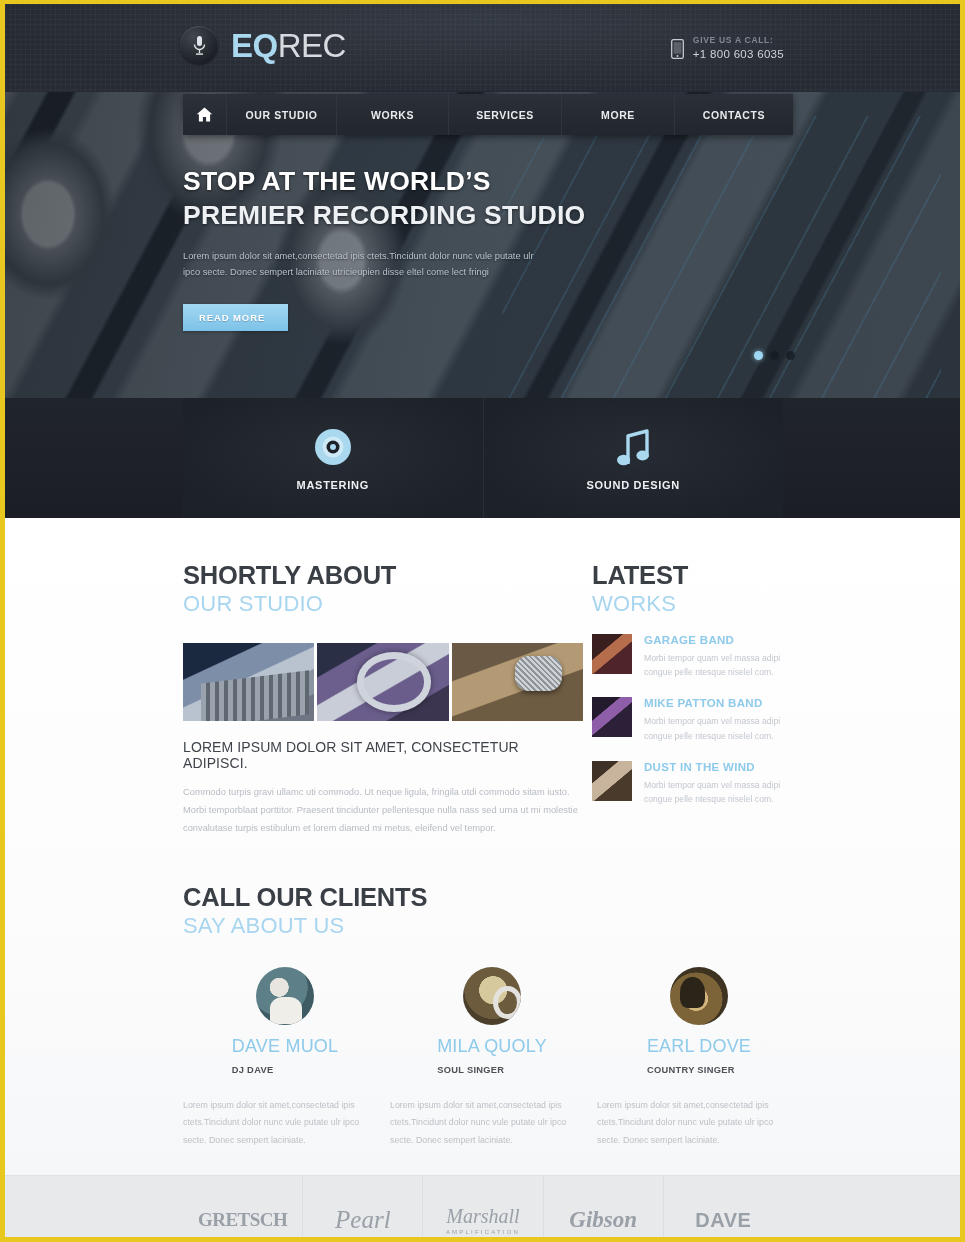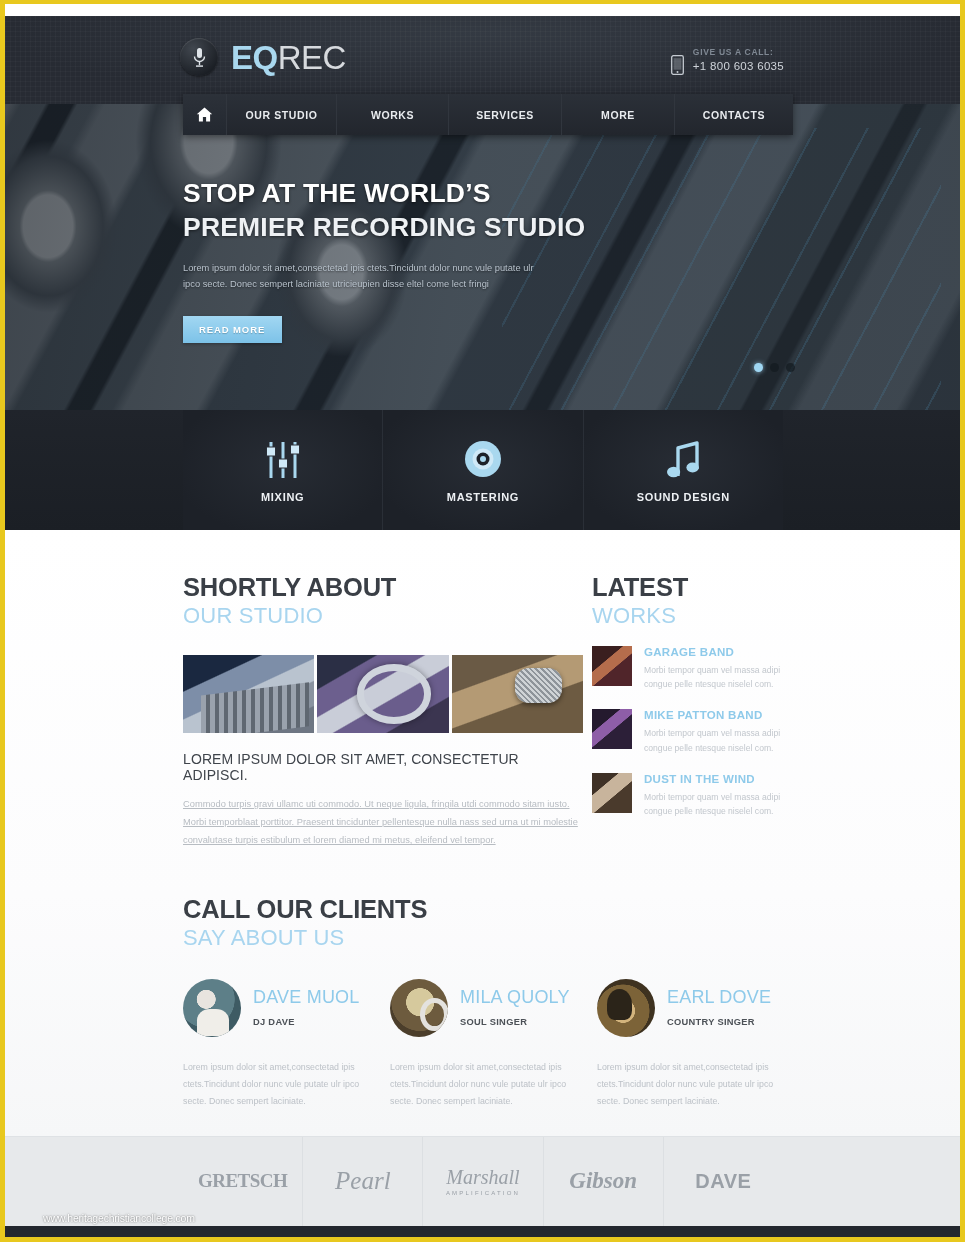--- a/index.html
+++ b/index.html
@@ -23,39 +23,38 @@
   
   .header {
     position: relative;
     height: 88px;
     background: #2b3038;
     background-image:
       linear-gradient(rgba(255,255,255,.022) 1px, transparent 1px),
       linear-gradient(90deg, rgba(255,255,255,.022) 1px, transparent 1px),
       radial-gradient(ellipse at 50% 20%, #343a43 0%, #272b33 70%);
     background-size: 5px 5px, 5px 5px, 100% 100%;
-    margin-top: 12px;
   }
   .logo-wrap {
     position: absolute; left: 175px; top: 22px;
     display: flex; align-items: center; gap: 13px;
   }
   .logo-badge {
     width: 38px; height: 38px; border-radius: 50%;
     background: radial-gradient(circle at 35% 28%, #41474f 0%, #1b1f25 75%);
     box-shadow: inset 0 1px 1px rgba(255,255,255,.13), 0 1px 2px rgba(0,0,0,.5);
     display: flex; align-items: center; justify-content: center;
   }
   .logo-text { font-size: 33px; letter-spacing: -.5px; line-height: 1; }
   .logo-eq { color: #a9d8ef; font-weight: bold; }
   .logo-rec { color: #d7dade; font-weight: normal; }
 
   .call-box {
     position: absolute; right: 176px; top: 31px;
-    display: flex; align-items: flex-end; gap: 9px;
+    display: flex; align-items: center; gap: 9px;
   }
   .call-text { line-height: 1.38; }
   .call-label { font-size: 8.5px; color: #7f8893; letter-spacing: .7px; font-weight: bold; }
   .call-number { font-size: 11.5px; color: #ced3d9; letter-spacing: .3px; }
 
   
   .nav {
     position: absolute; left: 178px; top: 90px; z-index: 7;
     display: flex; height: 41px;
     background: #23272e;
@@ -109,21 +108,21 @@
   .hero-t2 {
     font-size: 26.5px; font-weight: 700; color: #eef1f4; letter-spacing: .2px;
     margin-top: 3px; text-shadow: 0 1px 3px rgba(0,0,0,.5);
   }
   .hero-desc {
     margin-top: 17px; font-size: 9.3px; line-height: 1.75;
     color: #b8c2cc; width: 360px; text-shadow: 0 1px 2px rgba(0,0,0,.5);
   }
   .hero-btn {
     margin-top: 23px; display: inline-block;
-    padding: 8px 17px 8px 16px;
+    padding: 8px 23px 8px 16px;
     background: linear-gradient(#a2d7f2, #7cc2e8);
     color: #fff; font-size: 9.5px; font-weight: bold; letter-spacing: .9px;
     border: none; cursor: pointer;
     text-shadow: 0 1px 1px rgba(0,0,0,.22);
     box-shadow: 0 1px 3px rgba(0,0,0,.3);
   }
   .hero-dots { position: absolute; right: 165px; bottom: 38px; display: flex; gap: 7px; }
   .dot { width: 9px; height: 9px; border-radius: 50%; background: rgba(20,26,32,.72); cursor: pointer; }
   .dot.on { background: #9fd6f2; box-shadow: 0 0 5px rgba(160,215,245,.75); }
 
@@ -179,40 +178,40 @@
   .ai3::after {
     content:''; position:absolute; left:48%; top:16%; width:36%; height:46%;
     border-radius:14px; background: repeating-linear-gradient(45deg,#cfd3d6 0 2px,#8e949a 2px 4px);
     box-shadow: 0 2px 5px rgba(0,0,0,.45);
   }
 
   .about-h {
     margin-top: 18px; font-size: 14px; color: #3f444b; letter-spacing: .1px; font-weight: normal;
   }
   .about-p {
-    margin-top: 12px; font-size: 9.3px; line-height: 1.95; color: #b7bcc2; width: 398px; text-decoration: underline;
+    margin-top: 12px; font-size: 9.3px; line-height: 1.95; color: #b7bcc2; width: 398px;
   }
 
   .work { display: flex; gap: 12px; margin-top: 18px; }
   .work:first-of-type { margin-top: 20px; }
   .work-thumb { width: 40px; height: 40px; flex: 0 0 40px; overflow: hidden; cursor: pointer; }
   .wt1 { background: linear-gradient(140deg,#3a1f1f 0 35%, #b56d4c 36% 55%, #50252a 56% 100%); }
   .wt2 { background: linear-gradient(140deg,#241a2e 0 32%, #8e5ea8 33% 52%, #2c1f38 53% 100%); }
   .wt3 { background: linear-gradient(140deg,#3f3126 0 30%, #c8b49c 31% 56%, #4a3a2c 57% 100%); }
   .work-title {
     font-size: 11.5px; font-weight: bold; color: #8ecaea; letter-spacing: .3px; cursor: pointer;
   }
   .work-desc { margin-top: 5px; font-size: 8.6px; line-height: 1.65; color: #c2c7cd; }
 
   
   .tst-head { padding-top: 47px; }
   .tst-row { display: flex; gap: 0; margin-top: 28px; }
   .tst { width: 204px; margin-right: 3px; }
   .tst:last-child { margin-right: 0; }
-  .tst-top { display: flex; align-items: center; gap: 12px; }
+  .tst-top { display: flex; align-items: center; gap: 12px; flex-direction: column; }
   .av { width: 58px; height: 58px; border-radius: 50%; flex: 0 0 58px; overflow: hidden; position: relative; }
   .av1 { background: radial-gradient(circle at 40% 35%, #e8e4df 0 18%, #5d7f88 19% 55%, #3e5b64 56% 100%); }
   .av1::after { content:''; position:absolute; left:24%; top:52%; width:56%; height:48%; background:#f0eee9; border-radius:40% 40% 0 0; }
   .av2 { background: radial-gradient(circle at 52% 40%, #d6c99d 0 30%, #6d5b3e 31% 62%, #4b3e2b 63% 100%); }
   .av2::after { content:''; position:absolute; left:52%; top:34%; width:32%; height:40%; border-radius:50%; border:5px solid #e4e2de; }
   .av3 { background: radial-gradient(circle at 45% 55%, #d3b47d 0 26%, #7c6338 27% 58%, #3e3220 59% 100%); }
   .av3::after { content:''; position:absolute; left:18%; top:18%; width:42%; height:54%; background:#2b2419; border-radius:50% 50% 30% 30%; }
   .tst-name { font-size: 18px; font-weight: 300; color: #8ecaea; letter-spacing: .2px; line-height: 1.1; }
   .tst-role { font-size: 9.3px; color: #4c5157; font-weight: bold; letter-spacing: .3px; margin-top: 9px; }
   .tst-body { margin-top: 22px; font-size: 8.8px; line-height: 1.95; color: #bcc1c7; width: 192px; }
@@ -331,33 +330,20 @@
     <div class="hero-dots">
       <span class="dot on"></span>
       <span class="dot"></span>
       <span class="dot"></span>
     </div>
   </div>
 
   <div class="services">
     <div class="svc">
       <div class="svc-ico">
-        <svg width="34" height="36" viewBox="0 0 34 36">
-          <rect x="3.5" y="0" width="3" height="36" fill="#a9d8ef"></rect>
-          <rect x="15.5" y="0" width="3" height="36" fill="#a9d8ef"></rect>
-          <rect x="27.5" y="0" width="3" height="36" fill="#a9d8ef"></rect>
-          <rect x="0.5" y="5" width="9" height="9" fill="#cfe9f7" stroke="#2a2f37" stroke-width="1"></rect>
-          <rect x="12.5" y="17" width="9" height="9" fill="#cfe9f7" stroke="#2a2f37" stroke-width="1"></rect>
-          <rect x="24.5" y="3" width="9" height="9" fill="#cfe9f7" stroke="#2a2f37" stroke-width="1"></rect>
-        </svg>
-      </div>
-      <div class="svc-label">MIXING</div>
-    </div>
-    <div class="svc">
-      <div class="svc-ico">
         <svg width="38" height="38" viewBox="0 0 38 38">
           <circle cx="19" cy="19" r="18" fill="#a9d8ef"></circle>
           <circle cx="19" cy="19" r="10.5" fill="#cfe9f7"></circle>
           <circle cx="19" cy="19" r="6.5" fill="#1d2128"></circle>
           <circle cx="19" cy="19" r="3" fill="#a9d8ef"></circle>
         </svg>
       </div>
       <div class="svc-label">MASTERING</div>
     </div>
     <div class="svc">

